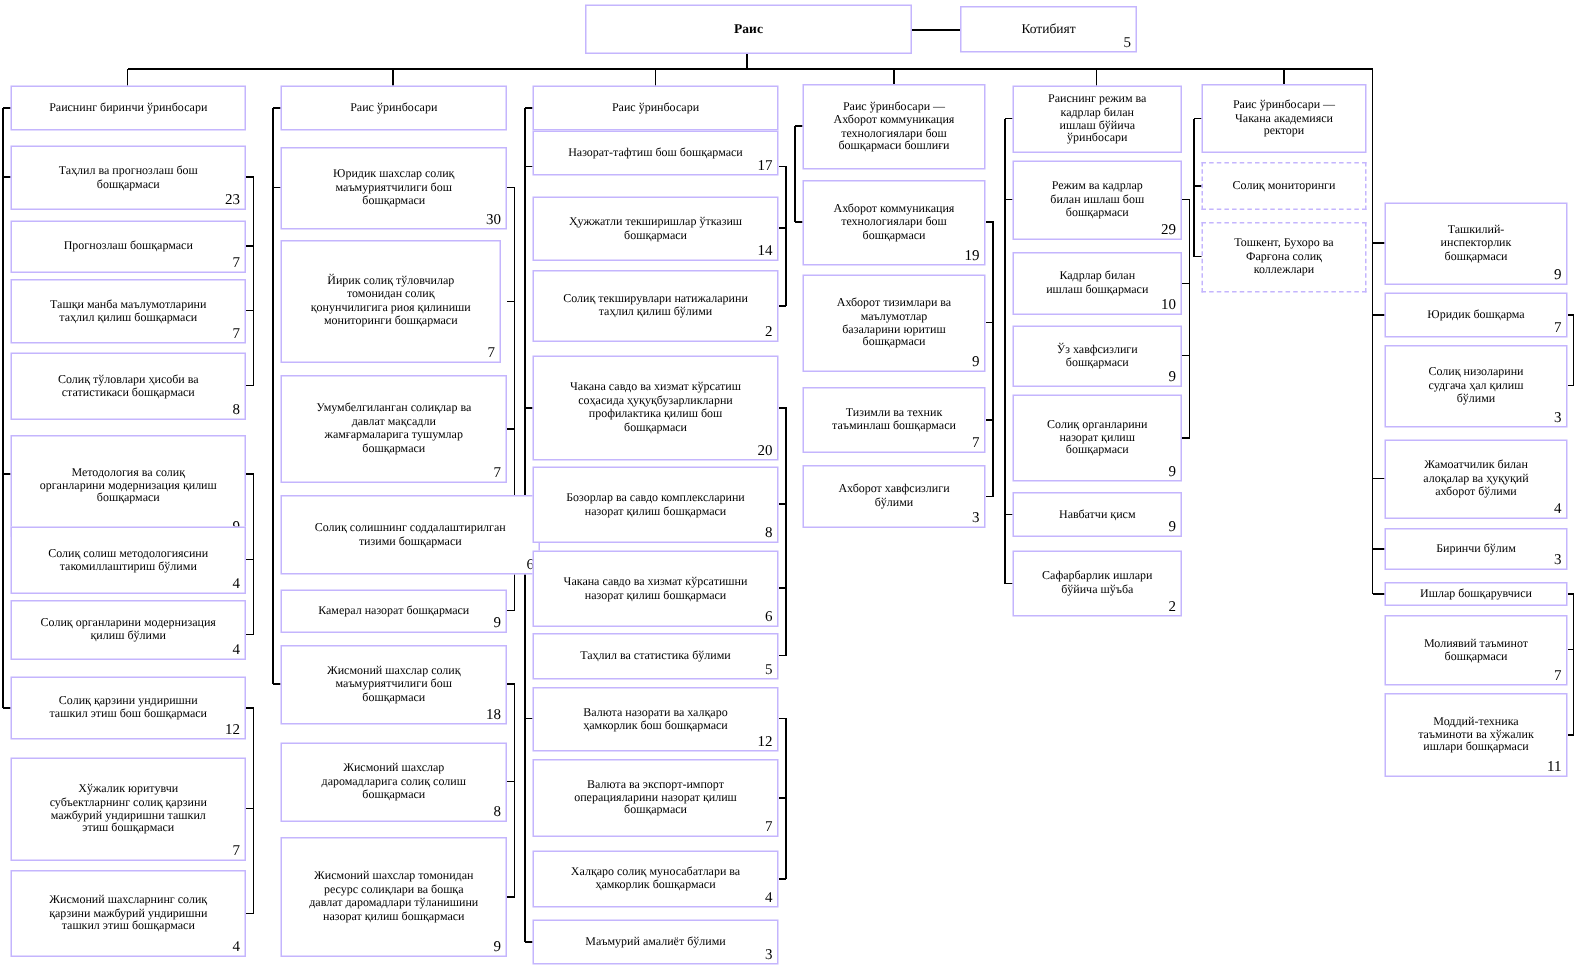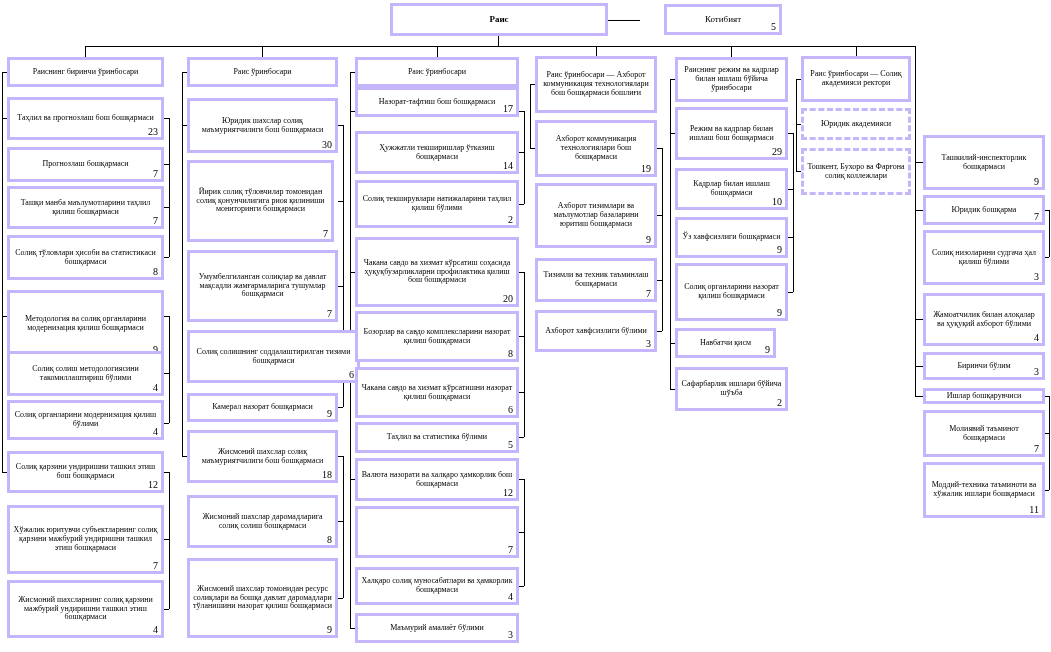--- a/index.html
+++ b/index.html
@@ -2,29 +2,29 @@
 <html><head>
 <meta charset="utf-8">
 <style>
   html,body{margin:0;padding:0;background:#fff;}
   .stage{
     position:relative;width:1051px;height:652px;background:#fff;overflow:hidden;
     font-family:"Liberation Serif","DejaVu Serif",serif;font-size:8px;line-height:1.12;color:#000;
   }
   .wires{position:absolute;left:0;top:0;width:1051px;height:652px;}
   .box{
-    position:absolute;box-sizing:border-box;border:3px solid #c4b5fd;background:#fff;
+    position:absolute;box-sizing:border-box;border:1px solid #c4b5fd;background:#fff;
     display:flex;align-items:center;justify-content:center;text-align:center;
-    padding:1px 3px;
+    padding:1px 18px;
   }
   .box .lbl{width:100%;}
   .box .cnt{position:absolute;right:3px;bottom:0;font-size:10px;line-height:1.1;}
   .dashed{border-style:dashed;}
   .chair{font-weight:bold;font-size:9px;}
-  .sec{font-size:9px;margin-left:24px;}
+  .sec{font-size:9px;}
 </style>
 </head>
 <body>
 
 <div class="stage">
 
   <svg class="wires" width="1051" height="652" viewBox="0 0 1051 652" xmlns="http://www.w3.org/2000/svg">
     <path fill="none" stroke="#000" stroke-width="1" shape-rendering="crispEdges" d="
       M608 20 H640  M498 36 V46  M85 46 H915
       M85 46 V57 M262 46 V57 M437 46 V57 M596 46 V56 M731 46 V57 M856 46 V56
@@ -168,20 +168,21 @@
     </div>
   <div class="box" style="left:355px;top:422px;width:164px;height:31px">
       <div class="lbl">Таҳлил ва статистика бўлими</div>
       <span class="cnt">5</span>
     </div>
   <div class="box" style="left:355px;top:458px;width:164px;height:43px">
       <div class="lbl">Валюта назорати ва халқаро ҳамкорлик бош бошқармаси</div>
       <span class="cnt">12</span>
     </div>
   <div class="box" style="left:355px;top:506px;width:164px;height:52px">
+      <div class="lbl">Валюта ва экспорт-импорт операцияларини назорат қилиш бошқармаси</div>
       <span class="cnt">7</span>
     </div>
   <div class="box" style="left:355px;top:567px;width:164px;height:38px">
       <div class="lbl">Халқаро солиқ муносабатлари ва ҳамкорлик бошқармаси</div>
       <span class="cnt">4</span>
     </div>
   <div class="box" style="left:355px;top:613px;width:164px;height:30px">
       <div class="lbl">Маъмурий амалиёт бўлими</div>
       <span class="cnt">3</span>
     </div>
@@ -218,34 +219,34 @@
       <span class="cnt">10</span>
     </div>
   <div class="box" style="left:675px;top:217px;width:113px;height:41px">
       <div class="lbl">Ўз хавфсизлиги бошқармаси</div>
       <span class="cnt">9</span>
     </div>
   <div class="box" style="left:675px;top:263px;width:113px;height:58px">
       <div class="lbl">Солиқ органларини назорат қилиш бошқармаси</div>
       <span class="cnt">9</span>
     </div>
-  <div class="box" style="left:675px;top:328px;width:101px;height:30px">
+  <div class="box" style="left:675px;top:328px;width:113px;height:30px">
       <div class="lbl">Навбатчи қисм</div>
       <span class="cnt">9</span>
     </div>
   <div class="box" style="left:675px;top:367px;width:113px;height:44px">
       <div class="lbl">Сафарбарлик ишлари бўйича шўъба</div>
       <span class="cnt">2</span>
     </div>
 
   <div class="box" style="left:801px;top:56px;width:110px;height:46px">
-      <div class="lbl">Раис ўринбосари — Солиқ академияси ректори</div>
+      <div class="lbl">Раис ўринбосари — Чакана академияси ректори</div>
     </div>
   <div class="box dashed" style="left:801px;top:108px;width:110px;height:32px">
-      <div class="lbl">Юридик академияси</div>
+      <div class="lbl">Солиқ мониторинги</div>
     </div>
   <div class="box dashed" style="left:801px;top:148px;width:110px;height:47px">
       <div class="lbl">Тошкент, Бухоро ва Фарғона солиқ коллежлари</div>
     </div>
 
   <div class="box" style="left:923px;top:135px;width:122px;height:55px">
       <div class="lbl">Ташкилий-инспекторлик бошқармаси</div>
       <span class="cnt">9</span>
     </div>
   <div class="box" style="left:923px;top:195px;width:122px;height:30px">

